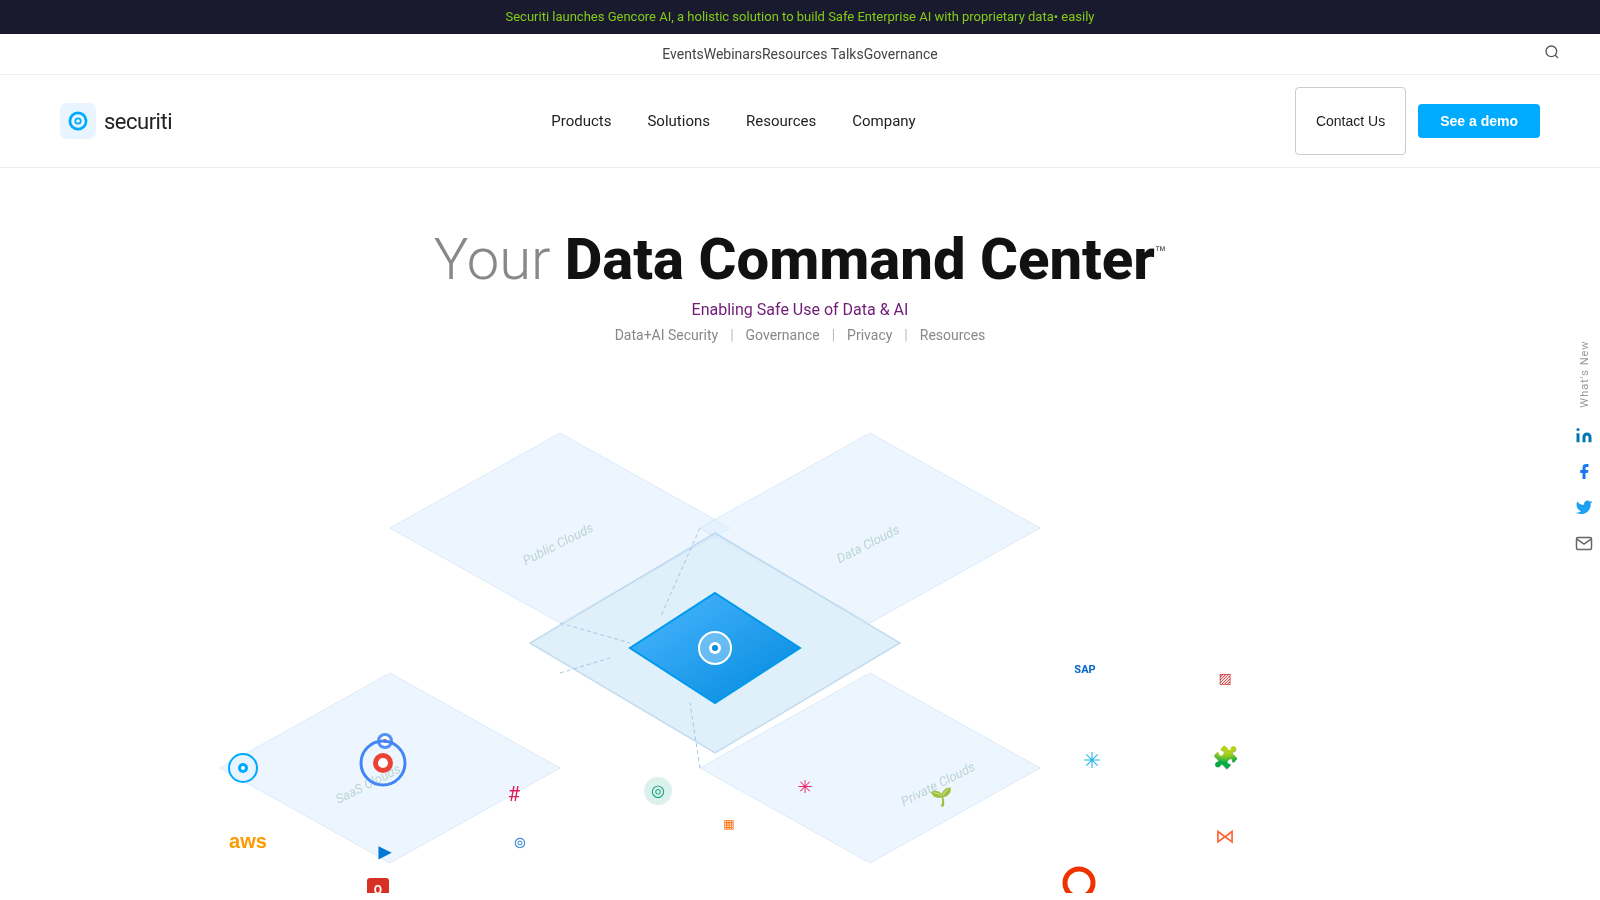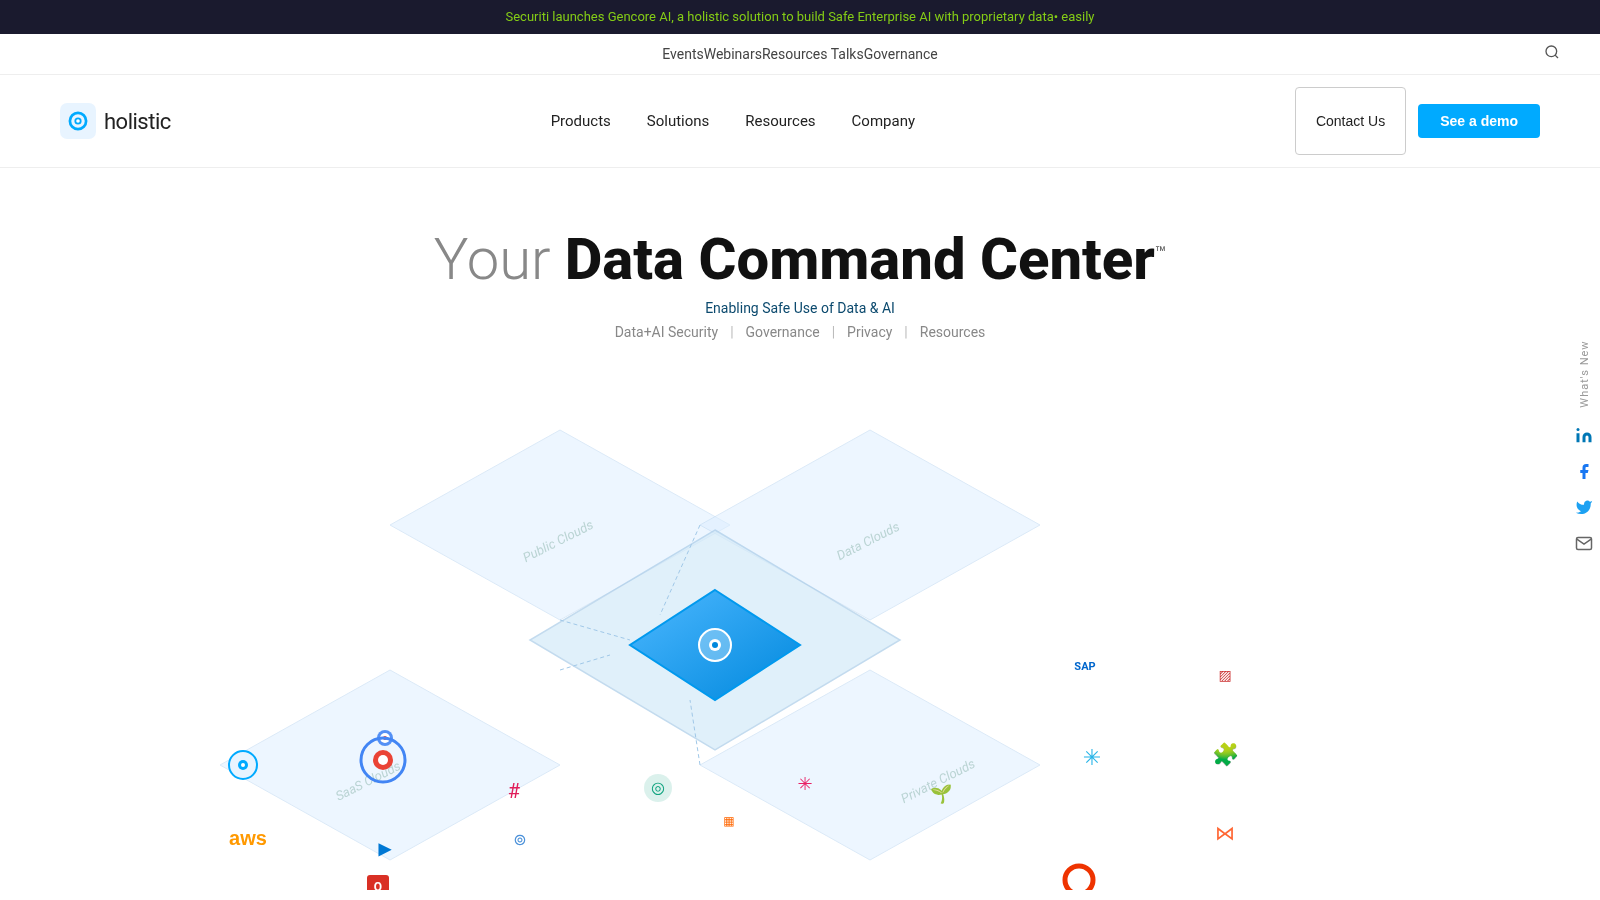--- a/index.html
+++ b/index.html
@@ -116,22 +116,22 @@
       font-weight: 800;
       color: #111;
     }
     .hero-title .tm {
       font-size: 18px;
       vertical-align: super;
       font-weight: 400;
       color: #555;
     }
     .hero-subtitle {
-      font-size: 14px;
-      color: #0c4a6e;
+      font-size: 16px;
+      color: #701a75;
       margin-bottom: 8px;
     }
     .hero-desc {
       font-size: 16px;
       color: #666;
       margin-bottom: 24px;
     }
     .hero-tags {
       display: flex;
       justify-content: center;
@@ -213,21 +213,21 @@
 </nav>
 
 <nav class="primary-nav">
   <div class="logo-area">
     <svg class="logo-icon" viewBox="0 0 40 40" fill="none">
       <rect width="40" height="40" rx="8" fill="#e8f4ff"></rect>
       <circle cx="20" cy="20" r="9" stroke="#00aaff" stroke-width="3" fill="none"></circle>
       <circle cx="20" cy="20" r="4" fill="#00aaff"></circle>
       <circle cx="20" cy="20" r="2" fill="white"></circle>
     </svg>
-    <span class="logo-text">holistic</span>
+    <span class="logo-text">securiti</span>
   </div>
 
   <div class="primary-nav-links">
     <a href="#">Products</a>
     <a href="#">Solutions</a>
     <a href="#">Resources</a>
     <a href="#">Company</a>
   </div>
 
   <div class="nav-actions">

